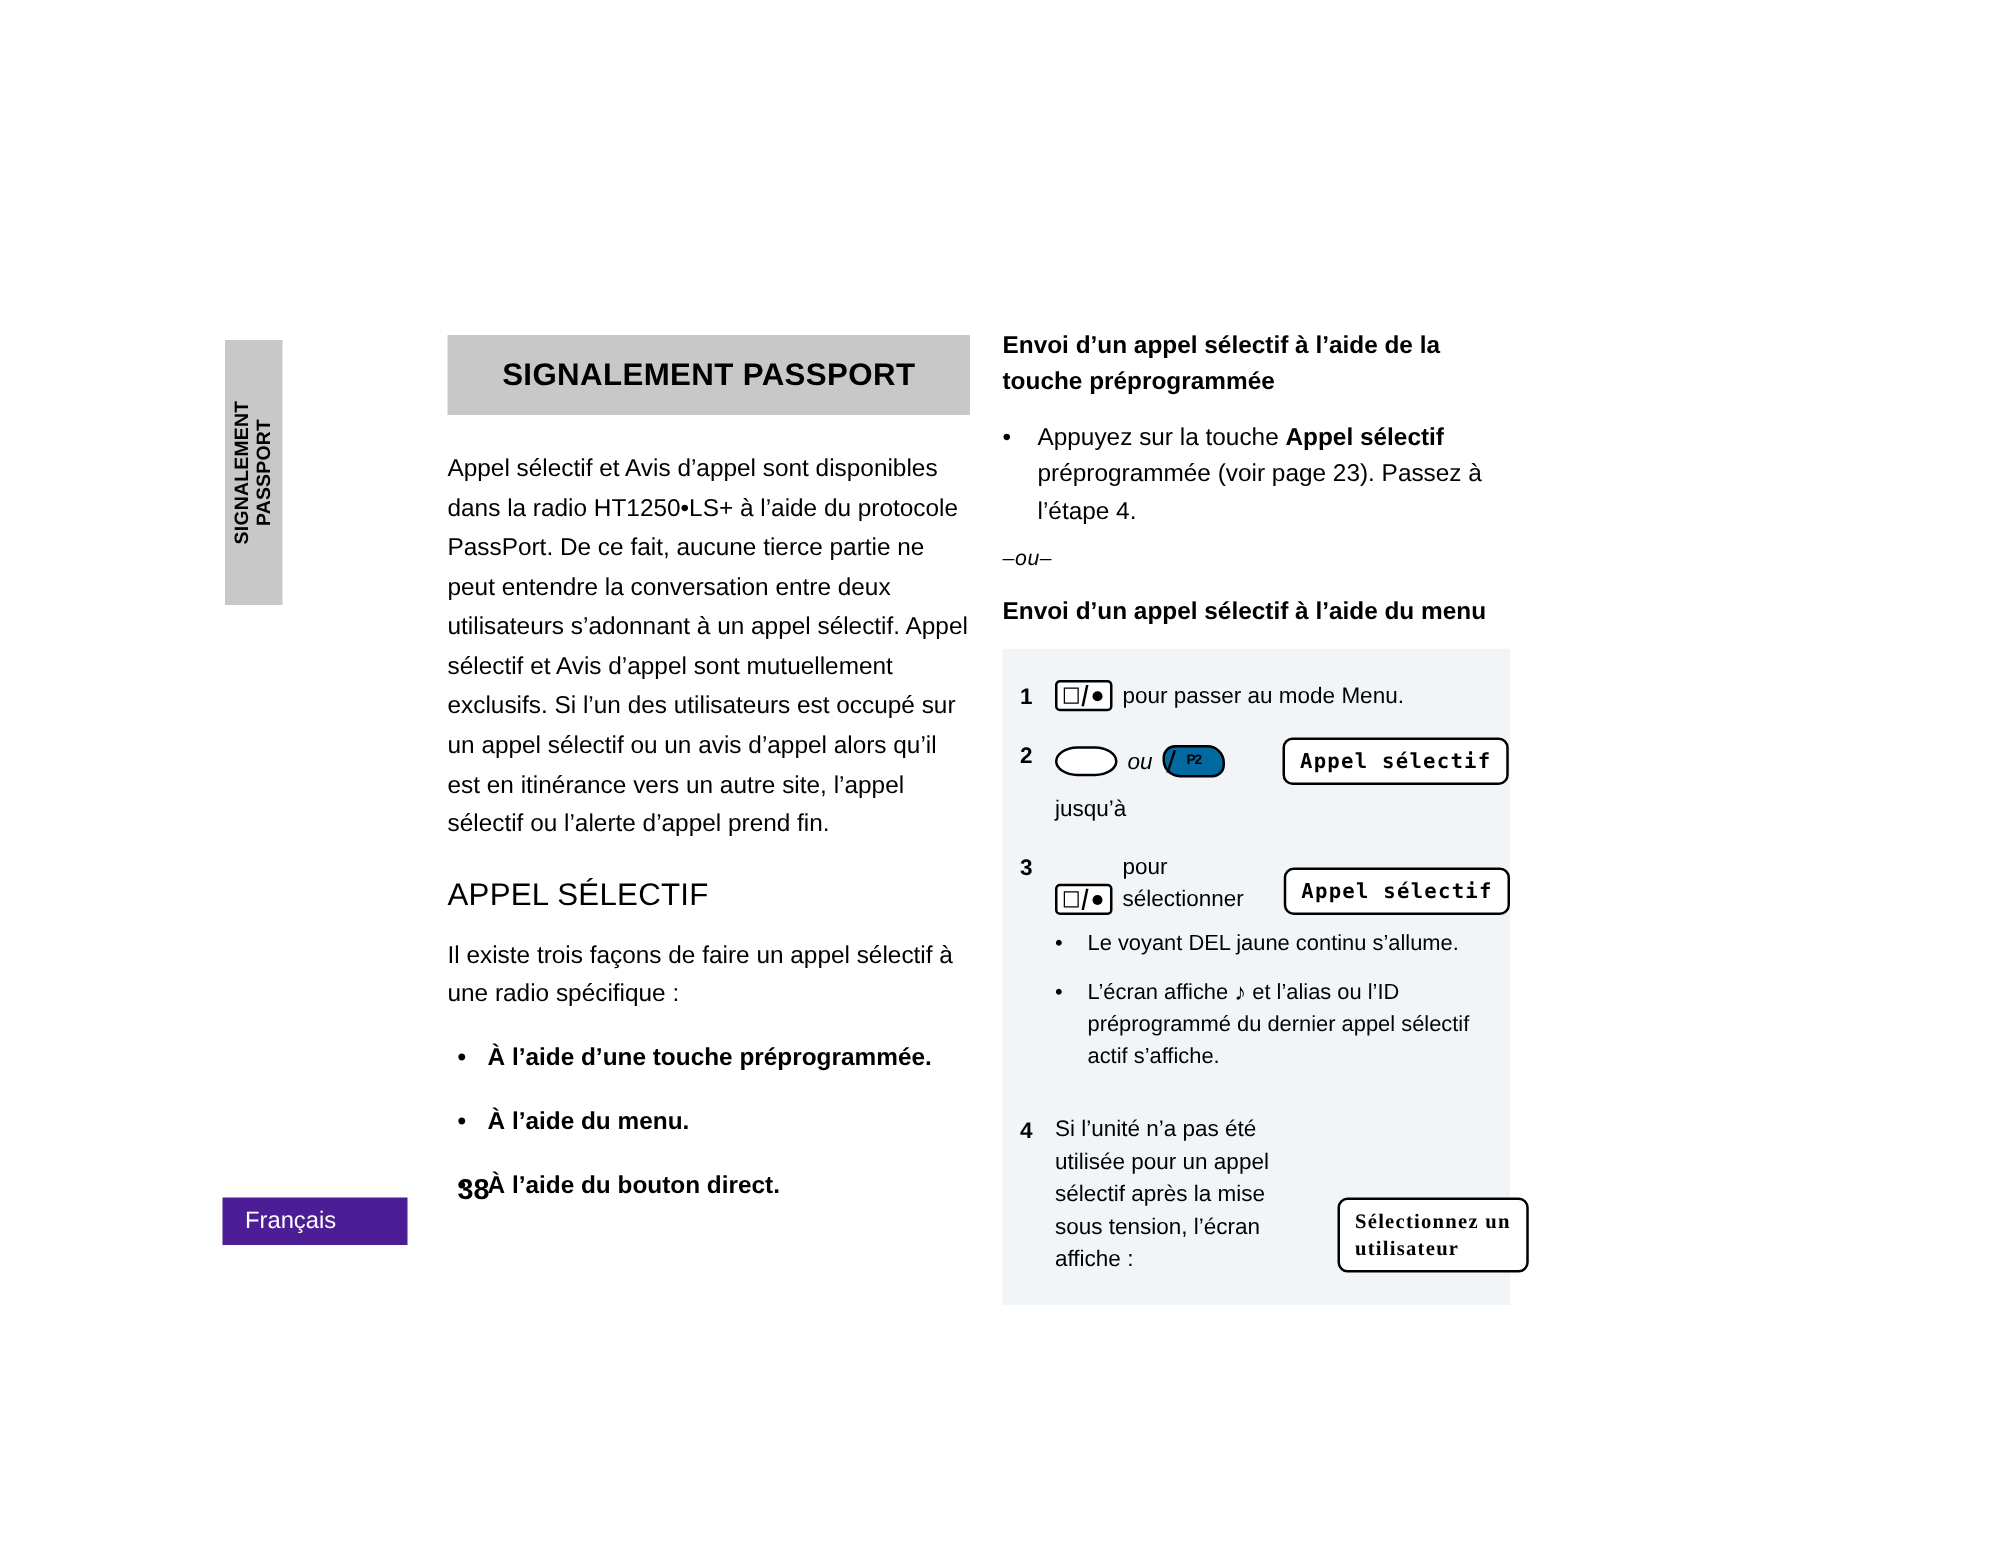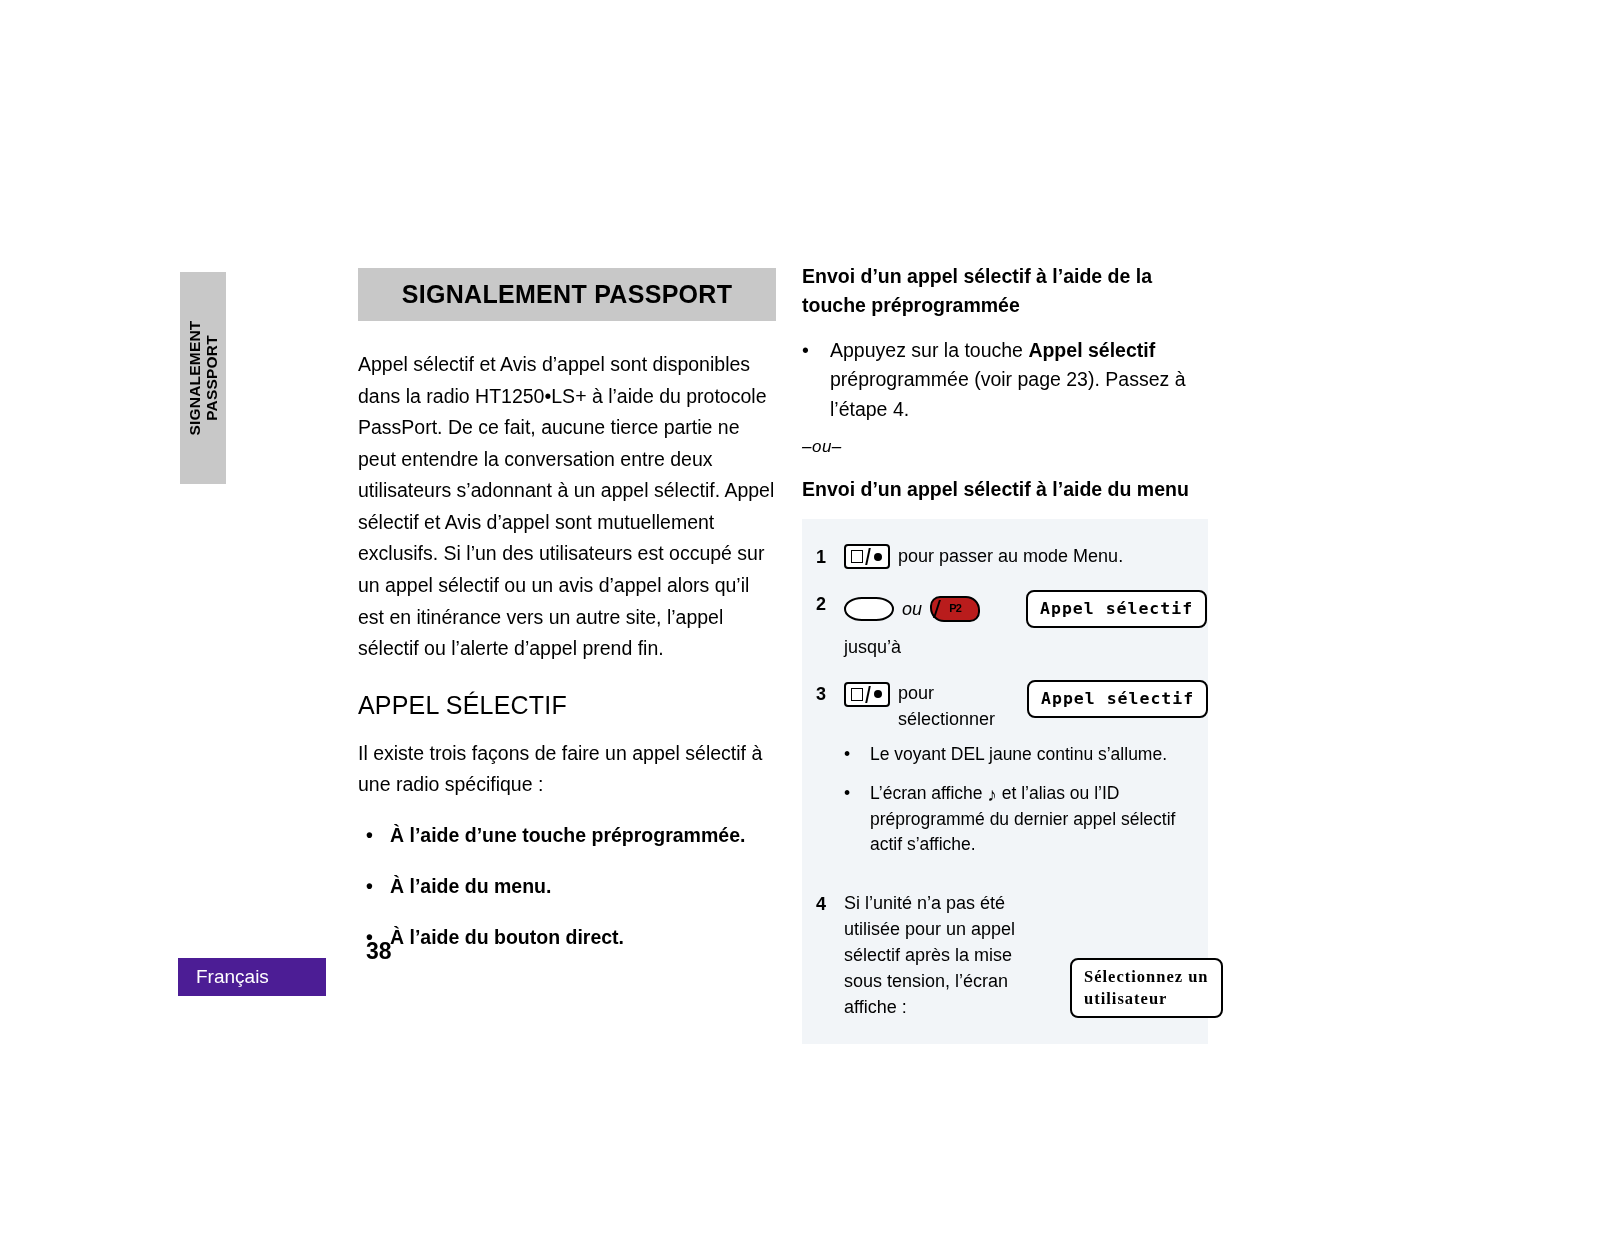--- a/index.html
+++ b/index.html
@@ -65,21 +65,21 @@
 
   
   .col-left {
     position: absolute;
     left: 358px;
     top: 268px;
     width: 418px;
   }
   .chapter-banner {
     background: #c8c8c8;
-    height: 53px;
+    height: 64px;
     display: flex;
     align-items: center;
     justify-content: center;
     margin-bottom: 28px;
   }
   .chapter-banner span {
     font-size: 25px;
     font-weight: bold;
     letter-spacing: 0.3px;
   }
@@ -228,21 +228,21 @@
     background: #fff;
     vertical-align: middle;
     flex: none;
   }
   .icon-p2 {
     display: inline-block;
     width: 46px;
     height: 22px;
     border: 2px solid #000;
     border-radius: 10px 14px 10px 14px;
-    background: #b91c1c;
+    background: #0369a1;
     position: relative;
     vertical-align: middle;
     flex: none;
     font-size: 11px;
     font-weight: bold;
   }
   .icon-p2 .lbl {
     position: absolute;
     left: 50%;
     top: 50%;
@@ -367,21 +367,21 @@
             </span>
           <span class="lcd" style="margin-left:38px;">Appel sélectif</span>
         </div>
         <div class="step-text" style="margin-top:6px;">jusqu’à</div>
       </div>
     </div>
 
     <div class="step" style="padding-top:14px;">
       <div class="step-num">3</div>
       <div class="step-body">
-        <div class="step-row" style="align-items:flex-start;">
+        <div class="step-row" style="align-items:flex-end;">
           <span class="icon-menu" style="margin-top:2px;">
               <span class="dotpart"></span>
             </span>
           <span>
             <span class="step-text">pour</span><br>
             <span class="step-text">sélectionner</span>
           </span>
           <span class="lcd" style="margin-left:24px;">Appel sélectif</span>
         </div>
 

